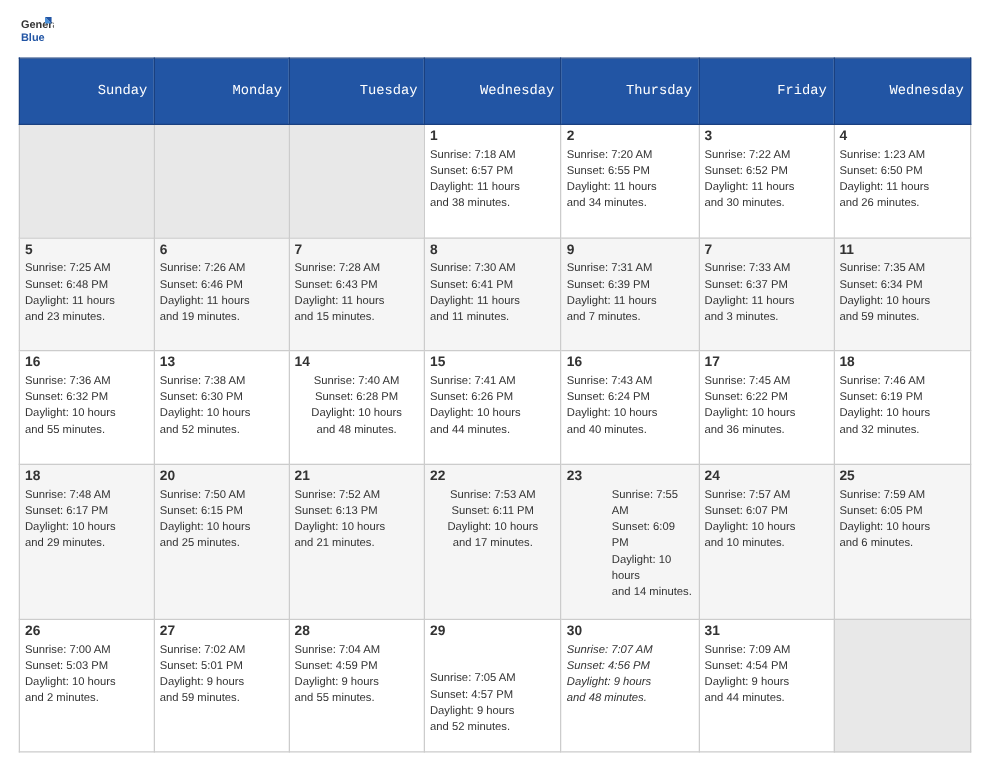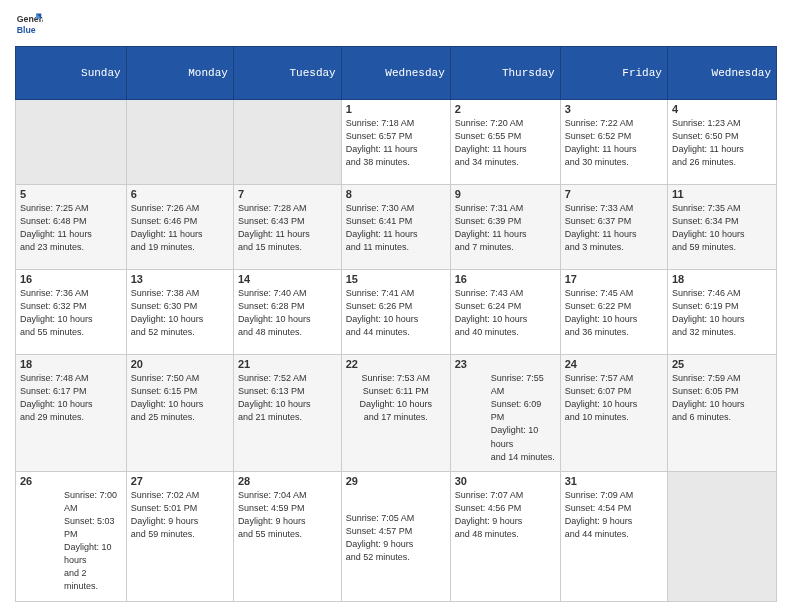--- a/index.html
+++ b/index.html
@@ -217,21 +217,21 @@
           </td>
           <td>
             <div class="day-num">13</div>
             <div class="day-info" style="white-space: pre-line;">Sunrise: 7:38 AM
 Sunset: 6:30 PM
 Daylight: 10 hours
 and 52 minutes.</div>
           </td>
           <td>
             <div class="day-num">14</div>
-            <div class="day-info" style="white-space: pre-line;">Sunrise: 7:40 AM
+            <div class="day-info" style="white-space: pre-line; text-align: center;">Sunrise: 7:40 AM
 Sunset: 6:28 PM
 Daylight: 10 hours
 and 48 minutes.</div>
           </td>
           <td>
             <div class="day-num">15</div>
             <div class="day-info" style="white-space: pre-line;">Sunrise: 7:41 AM
 Sunset: 6:26 PM
 Daylight: 10 hours
 and 44 minutes.</div>
@@ -305,21 +305,21 @@
             <div class="day-num">25</div>
             <div class="day-info" style="white-space: pre-line;">Sunrise: 7:59 AM
 Sunset: 6:05 PM
 Daylight: 10 hours
 and 6 minutes.</div>
           </td>
         </tr>
         <tr>
           <td>
             <div class="day-num">26</div>
-            <div class="day-info" style="white-space: pre-line; margin-left: 44px;">Sunrise: 7:00 AM
+            <div class="day-info" style="white-space: pre-line;">Sunrise: 7:00 AM
 Sunset: 5:03 PM
 Daylight: 10 hours
 and 2 minutes.</div>
           </td>
           <td>
             <div class="day-num">27</div>
             <div class="day-info" style="white-space: pre-line;">Sunrise: 7:02 AM
 Sunset: 5:01 PM
 Daylight: 9 hours
 and 59 minutes.</div>
@@ -333,21 +333,21 @@
           </td>
           <td>
             <div class="day-num">29</div>
             <div class="day-info" style="white-space: pre-line; margin-top: 25px;">Sunrise: 7:05 AM
 Sunset: 4:57 PM
 Daylight: 9 hours
 and 52 minutes.</div>
           </td>
           <td>
             <div class="day-num">30</div>
-            <div class="day-info" style="white-space: pre-line;">Sunrise: 7:07 AM
+            <div class="day-info" style="white-space: pre-line; font-style: italic;">Sunrise: 7:07 AM
 Sunset: 4:56 PM
 Daylight: 9 hours
 and 48 minutes.</div>
           </td>
           <td>
             <div class="day-num">31</div>
             <div class="day-info" style="white-space: pre-line;">Sunrise: 7:09 AM
 Sunset: 4:54 PM
 Daylight: 9 hours
 and 44 minutes.</div>

